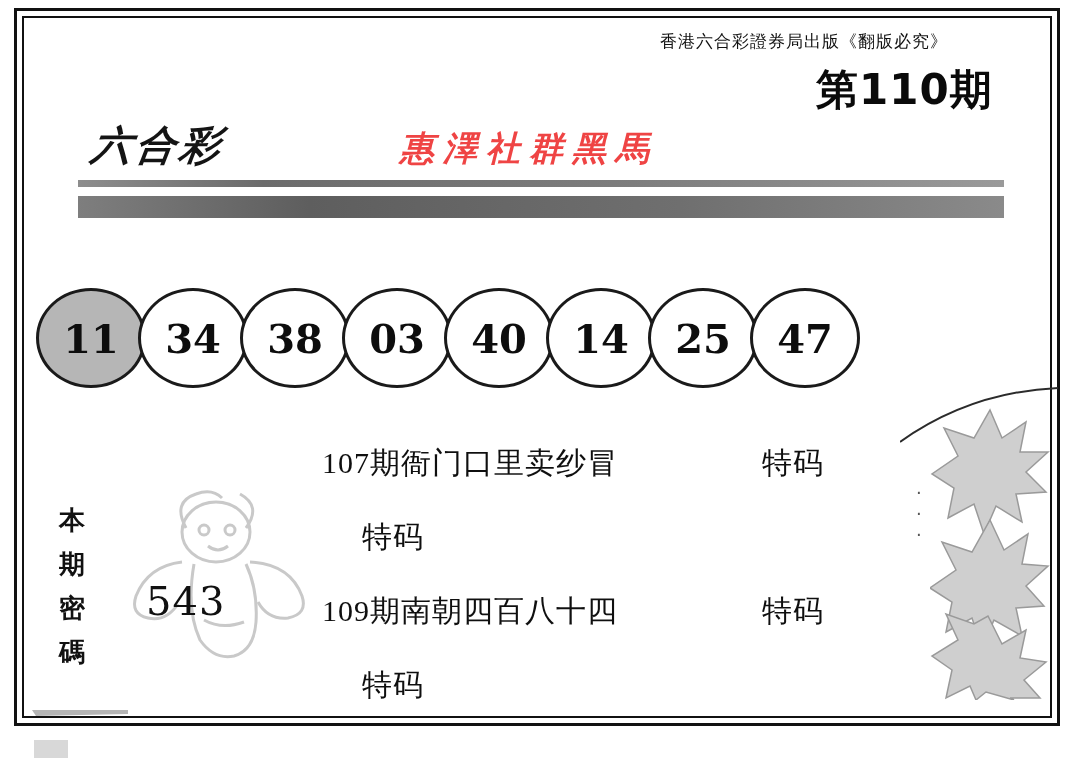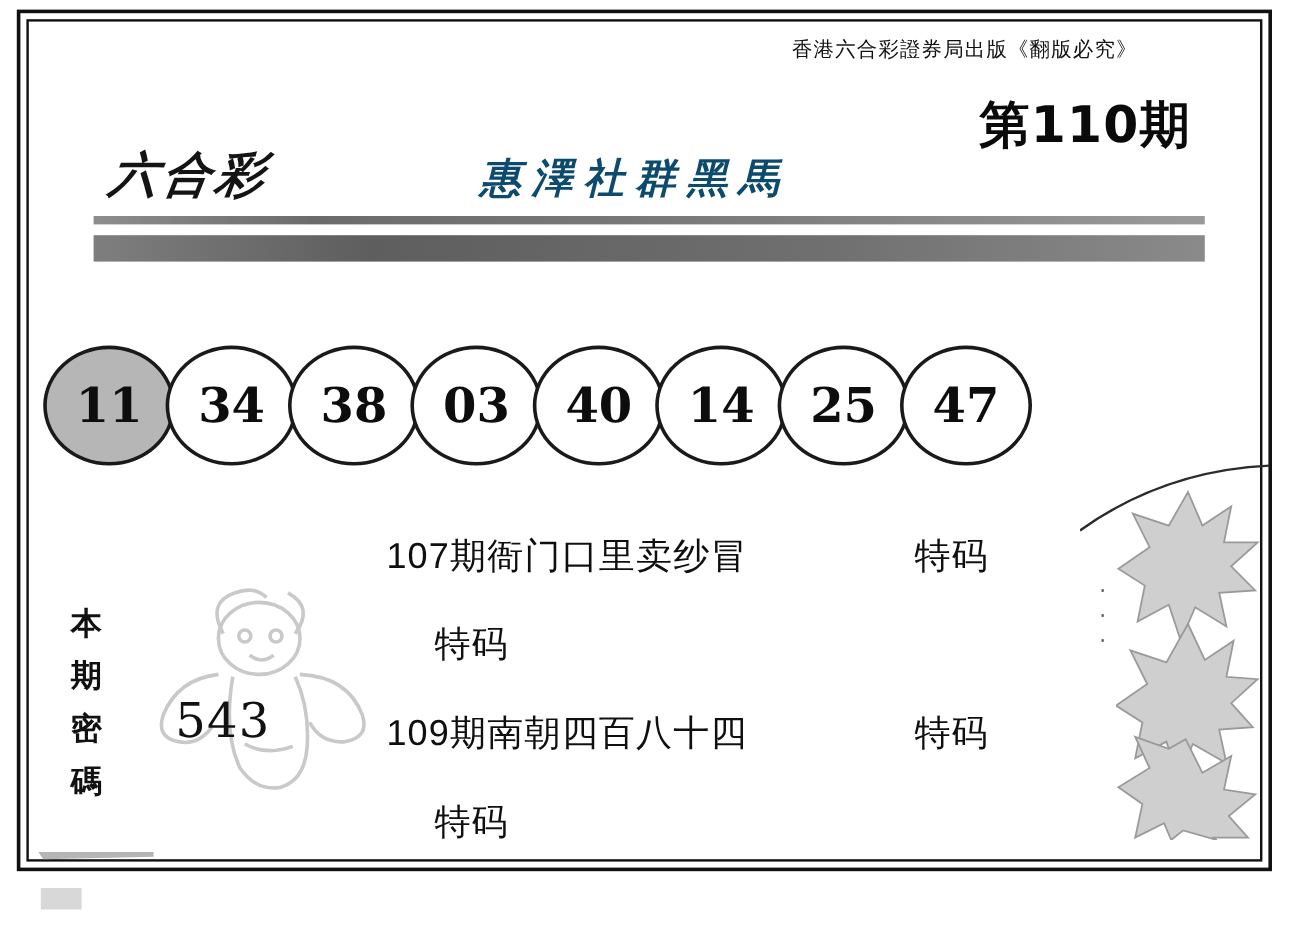--- a/index.html
+++ b/index.html
@@ -51,21 +51,20 @@
   }
   .issue-no {
     position: absolute;
     left: 816px;
     top: 62px;
     font-size: 42px;
     font-weight: bold;
     color: #0a0a0a;
     letter-spacing: 1px;
     white-space: nowrap;
-    margin-top: 14px;
   }
   .brand {
     position: absolute;
     left: 92px;
     top: 118px;
     font-family: "DejaVu Serif", serif;
     font-size: 40px;
     font-style: italic;
     font-weight: bold;
     color: #141414;
@@ -74,21 +73,21 @@
     white-space: nowrap;
   }
   .subtitle {
     position: absolute;
     left: 400px;
     top: 126px;
     font-family: "DejaVu Serif", serif;
     font-size: 34px;
     font-weight: bold;
     font-style: italic;
-    color: #0c4a6e;
+    color: #ef4444;
     letter-spacing: 9px;
     white-space: nowrap;
   }
   
   .bar-thin {
     position: absolute;
     left: 78px;
     top: 180px;
     width: 926px;
     height: 7px;
@@ -135,21 +134,21 @@
   .pred-list {
     position: absolute;
     left: 322px;
     top: 426px;
     width: 600px;
   }
   .pred-row {
     display: flex;
     align-items: center;
     height: 74px;
-    font-family: Liberation Sans, sans-serif;
+    font-family: Liberation Serif, serif;
     font-size: 30px;
     color: #0f0f0f;
     letter-spacing: 1px;
   }
   .pred-text {
     width: 400px;
     white-space: nowrap;
   }
   .pred-tag {
     margin-left: 40px;

